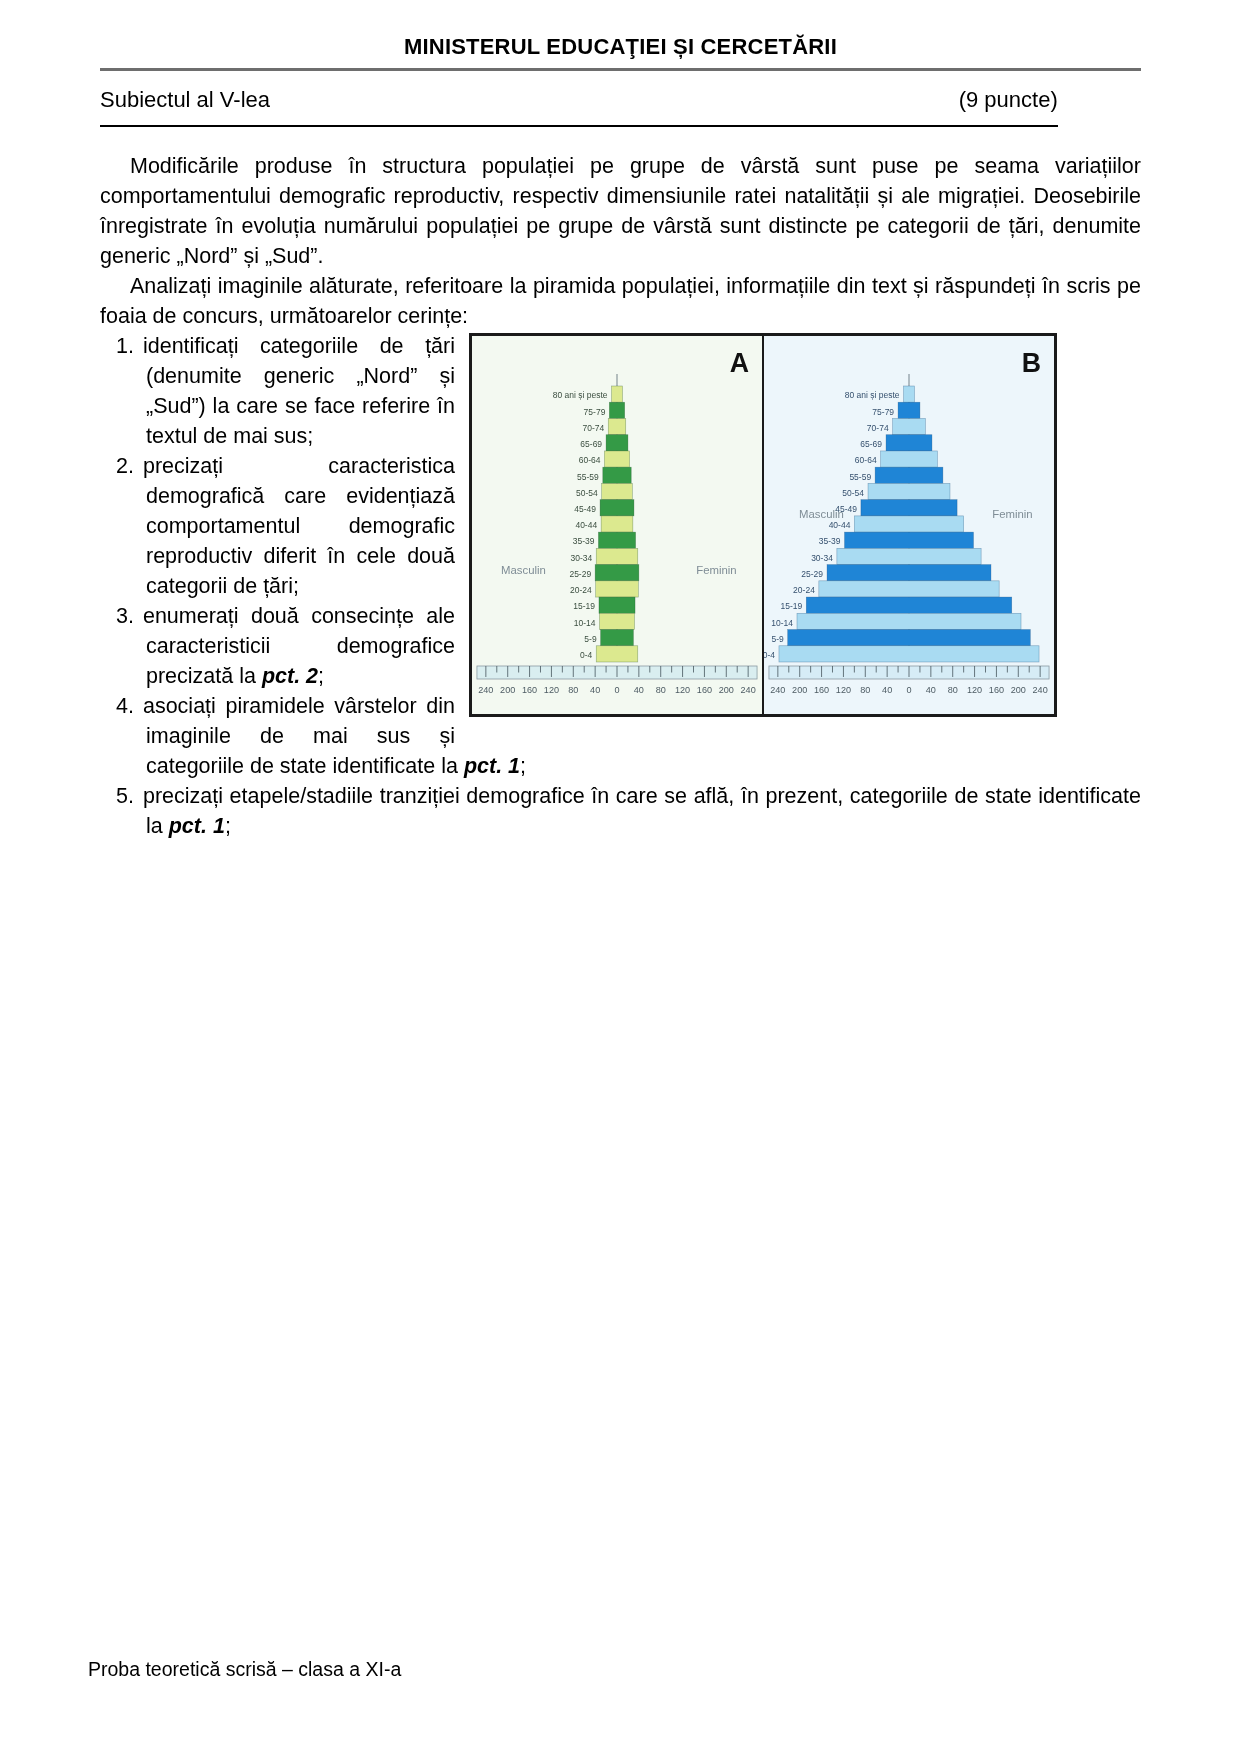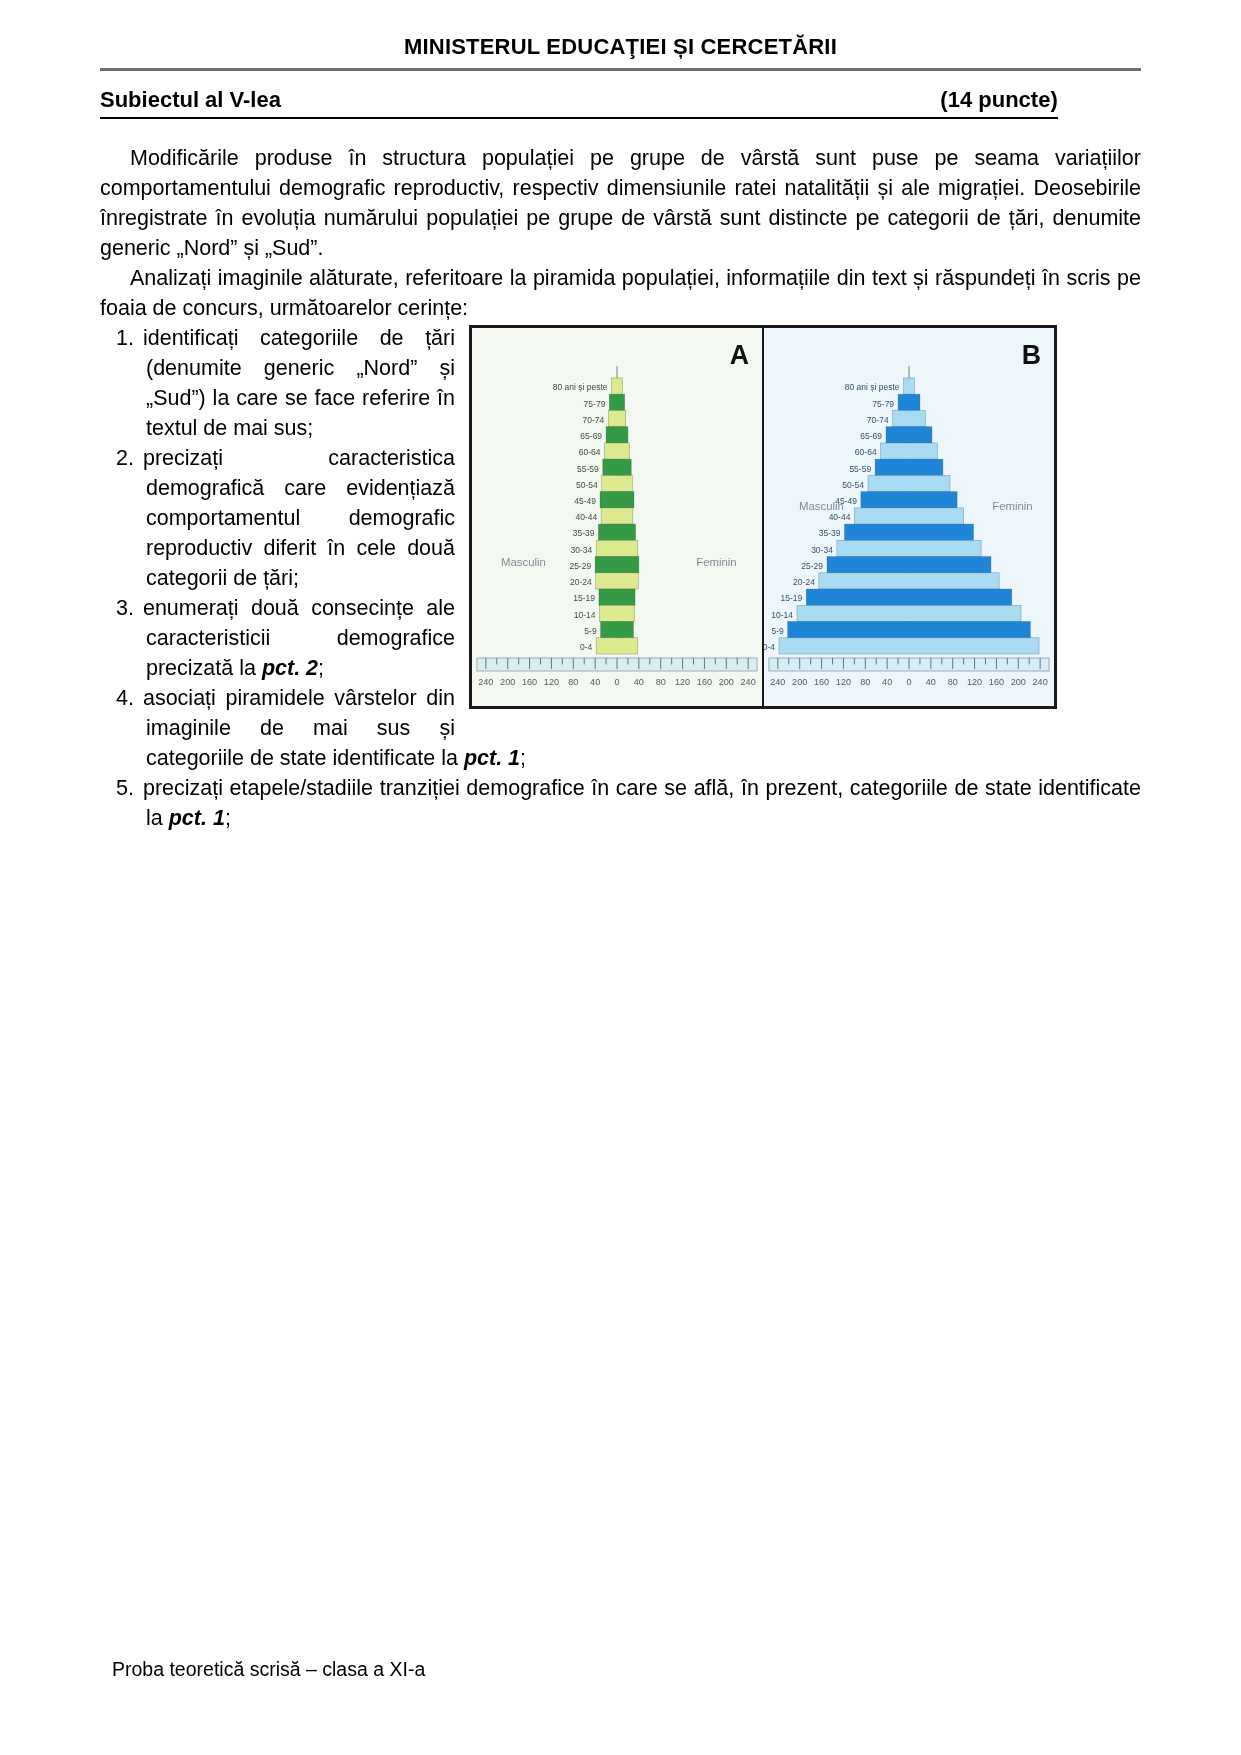--- a/index.html
+++ b/index.html
@@ -2,48 +2,48 @@
 <html><head>
 <meta charset="utf-8">
 <style>
   html,body{margin:0;padding:0;background:#fff;}
   .page{width:1241px;height:1755px;position:relative;background:#fff;
         font-family:"Liberation Sans",sans-serif;color:#000;overflow:hidden;}
   .content{padding:34px 100px 0 100px;}
   .ministry{font-size:22px;font-weight:bold;text-align:center;margin:0 0 8px 0;letter-spacing:.2px;}
   .header-rule{border:none;border-top:3px solid #6e6e6e;margin:0 0 16px 0;}
   .subject-row{display:flex;justify-content:space-between;
-               width:92%;border-bottom:2.5px solid #000;padding-bottom:4px;
-               font-size:22px;font-weight:bold;margin-bottom:24px;}
+               width:92%;border-bottom:2.5px solid #000;padding-bottom:12px;
+               font-size:22px;font-weight:normal;margin-bottom:24px;}
   p.body{font-size:21.5px;line-height:30px;text-align:justify;margin:0;text-indent:30px;}
   .tasks{font-size:21.5px;line-height:30px;}
   .task{padding-left:46px;text-indent:-30px;text-align:justify;}
   .task .num{margin-right:9px;}
   .pct{font-weight:bold;font-style:italic;}
   .figure{float:right;width:588px;height:384px;margin:2px 84px 10px 14px;
           border:3px solid #1a1a1a;box-sizing:border-box;display:flex;background:#fff;}
   .panel{flex:1 1 50%;min-width:0;}
   .panel + .panel{border-left:2px solid #1a1a1a;}
   .panel svg{display:block;width:100%;height:100%;}
   .clear{clear:both;}
-  .footer-left{position:absolute;left:112px;bottom:74px;font-size:19.5px;}
+  .footer-left{position:absolute;left:88px;bottom:74px;font-size:19.5px;}
   .footer-page{position:absolute;left:0;bottom:38px;width:100%;text-align:center;font-size:19.5px;}
 </style>
 </head>
 <body>
 
 <div class="page">
   <div class="content">
 
     <h1 class="ministry">MINISTERUL EDUCAŢIEI ȘI CERCETĂRII</h1>
     <hr class="header-rule">
 
     <div class="subject-row">
       <span>Subiectul al V-lea</span>
-      <span>(14 puncte)</span>
+      <span>(9 puncte)</span>
     </div>
 
     <p class="body">Modificările produse în structura populației pe grupe de vârstă sunt puse pe seama variațiilor comportamentului demografic reproductiv, respectiv dimensiunile ratei natalității și ale migrației. Deosebirile înregistrate în evoluția numărului populației pe grupe de vârstă sunt distincte pe categorii de țări, denumite generic „Nord” și „Sud”.</p>
     <p class="body">Analizați imaginile alăturate, referitoare la piramida populației, informațiile din text și răspundeți în scris pe foaia de concurs, următoarelor cerințe:</p>
 
     <div class="tasks">
 
       <div class="figure">
         <div class="panel">
           <svg preserveAspectRatio="none" viewBox="0 0 293 378">

